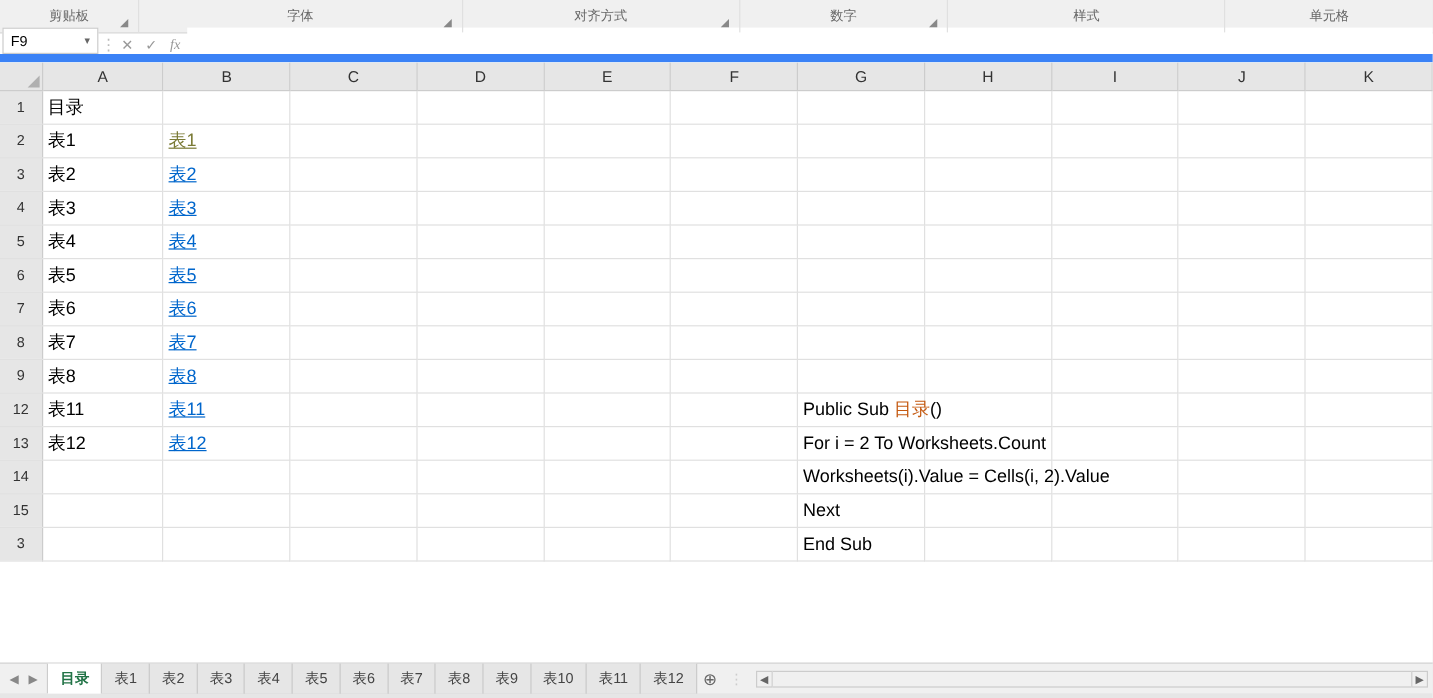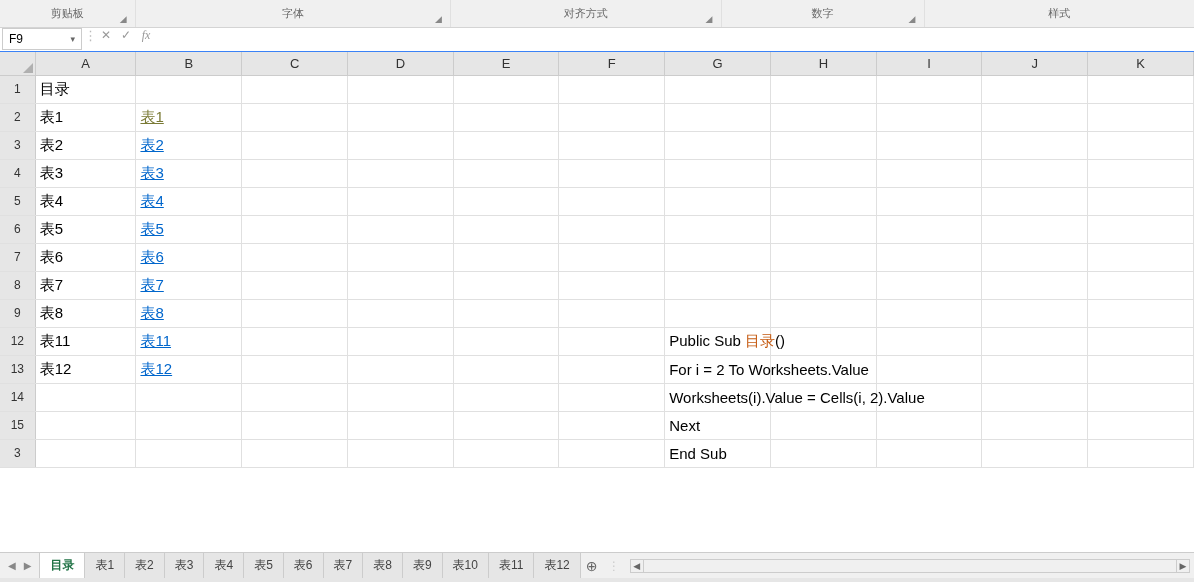--- a/index.html
+++ b/index.html
@@ -3,21 +3,21 @@
 <meta charset="utf-8">
 <style>
 * { margin: 0; padding: 0; box-sizing: border-box; font-family: "Microsoft YaHei", Arial, sans-serif; }
 body { background: #e6e6e6; font-size: 13px; overflow: hidden; }
 
 .ribbon-groups { display: flex; height: 28px; background: #f0f0f0; border-bottom: 1px solid #d4d4d4; }
 .ribbon-group { flex: 1; display: flex; align-items: center; justify-content: center; position: relative; color: #666; font-size: 11px; border-right: 1px solid #e0e0e0; height: 100%; }
 .ribbon-group:last-child { border-right: none; }
 .ribbon-launcher { position: absolute; right: 4px; bottom: 2px; width: 11px; height: 11px; color: #888; font-size: 9px; }
 
-.formula-bar-row { display: flex; align-items: flex-start; height: 24px; background: #fff; border-bottom: 1px solid #3b82f6; }
+.formula-bar-row { display: flex; align-items: flex-end; height: 24px; background: #fff; border-bottom: 7px solid #3b82f6; }
 .name-box { width: 80px; height: 22px; border: 1px solid #ccc; background: #fff; display: flex; align-items: center; padding: 0 6px; margin: 0 2px; font-size: 12px; justify-content: space-between; }
 .name-box-arrow { font-size: 9px; color: #666; }
 .fb-sep { width: 12px; text-align: center; color: #bbb; }
 .fb-icon { width: 20px; text-align: center; color: #999; font-size: 12px; }
 .fb-fx { font-style: italic; font-family: "Times New Roman", serif; }
 .formula-input { flex: 1; height: 22px; border: none; outline: none; padding: 0 4px; font-size: 12px; }
 
 .grid-area { position: relative; overflow: hidden; background: #fff; height: 500px; }
 .grid-table { border-collapse: collapse; table-layout: fixed; width: 100%; }
 .select-all-corner { width: 35px; height: 23px; background: #e6e6e6; border-right: 1px solid #ccc; border-bottom: 1px solid #ccc; position: relative; }
@@ -58,20 +58,23 @@
   <div class="ribbon-group" style="flex:1.2">
     <span>对齐方式</span>
     <span class="ribbon-launcher">◢</span>
   </div>
   <div class="ribbon-group" style="flex:0.9">
     <span>数字</span>
     <span class="ribbon-launcher">◢</span>
   </div>
   <div class="ribbon-group" style="flex:1.2">
     <span>样式</span>
+  </div>
+  <div class="ribbon-group" style="flex:0.9">
+    <span>单元格</span>
   </div>
 </div>
 
 <div class="formula-bar-row">
   <div class="name-box">
     <span>F9</span>
     <span class="name-box-arrow">▾</span>
   </div>
   <span class="fb-sep">⋮</span>
   <span class="fb-icon">✕</span>
@@ -254,21 +257,21 @@
           <td class="cell"></td>
         </tr>
         <tr>
           <th class="row-header">13</th>
           <td class="cell">表12</td>
           <td class="cell"><span class="hyperlink">表12</span></td>
           <td class="cell"></td>
           <td class="cell"></td>
           <td class="cell"></td>
           <td class="cell"></td>
-          <td class="cell" style="overflow: visible;"><span>For i = </span><span class="code-num">2</span><span> To Worksheets.Value</span></td>
+          <td class="cell" style="overflow: visible;"><span>For i = </span><span class="code-num">2</span><span> To Worksheets.Count</span></td>
           <td class="cell"></td>
           <td class="cell"></td>
           <td class="cell"></td>
           <td class="cell"></td>
         </tr>
         <tr>
           <th class="row-header">14</th>
           <td class="cell"></td>
           <td class="cell"></td>
           <td class="cell"></td>

